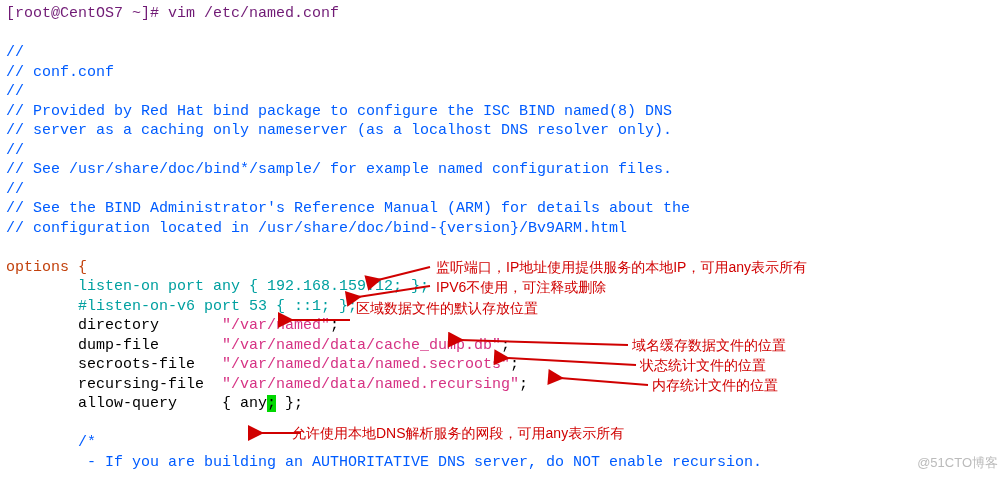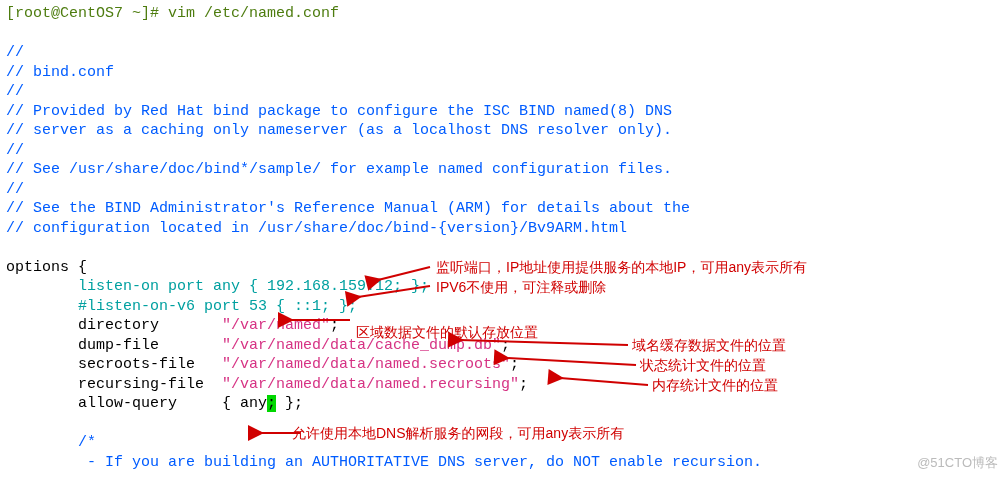--- a/index.html
+++ b/index.html
@@ -12,23 +12,23 @@
     color: #000;
     width: 1006px;
     position: relative;
     overflow: hidden;
   }
   .terminal {
     padding: 4px 6px;
     position: relative;
   }
   .line { white-space: pre; }
-  .black { color: #4d7c0f; }
+  .black { color: #701a75; }
   .blue { color: #005cff; }
-  .yellow { color: #000000; }
+  .yellow { color: #c2410c; }
   .teal { color: #00a0a0; }
   .pink { color: #d63384; }
   .cursor-highlight { background: #00d700; color: #000; }
   .annotations {
     position: absolute;
     top: 0; left: 0;
     pointer-events: none;
   }
   .anno-text {
     position: absolute;
@@ -51,21 +51,21 @@
     font-size: 13px;
   }
 </style>
 </head>
 <body>
 
 <div class="terminal">
   <div class="line black">[root@CentOS7 ~]# vim /etc/named.conf</div>
   <div class="line">&nbsp;</div>
   <div class="line blue">//</div>
-  <div class="line blue">// bind.conf</div>
+  <div class="line blue">// conf.conf</div>
   <div class="line blue">//</div>
   <div class="line blue">// Provided by Red Hat bind package to configure the ISC BIND named(8) DNS</div>
   <div class="line blue">// server as a caching only nameserver (as a localhost DNS resolver only).</div>
   <div class="line blue">//</div>
   <div class="line blue">// See /usr/share/doc/bind*/sample/ for example named configuration files.</div>
   <div class="line blue">//</div>
   <div class="line blue">// See the BIND Administrator's Reference Manual (ARM) for details about the</div>
   <div class="line blue">// configuration located in /usr/share/doc/bind-{version}/Bv9ARM.html</div>
   <div class="line">&nbsp;</div>
   <div class="line yellow">options {</div>
@@ -92,20 +92,20 @@
     <line class="arrow" x1="430" y1="286" x2="358" y2="297" stroke-width="2" marker-end="url(#ah)"></line>
     <line class="arrow" x1="350" y1="320" x2="290" y2="320" stroke-width="2" marker-end="url(#ah)"></line>
     <line class="arrow" x1="628" y1="345" x2="460" y2="340" stroke-width="2" marker-end="url(#ah)"></line>
     <line class="arrow" x1="636" y1="365" x2="506" y2="358" stroke-width="2" marker-end="url(#ah)"></line>
     <line class="arrow" x1="648" y1="385" x2="560" y2="378" stroke-width="2" marker-end="url(#ah)"></line>
     <line class="arrow" x1="300" y1="433" x2="260" y2="433" stroke-width="2" marker-end="url(#ah)"></line>
   </svg>
 
   <div class="anno-text" style="top:258px;left:436px">监听端口，IP地址使用提供服务的本地IP，可用any表示所有</div>
   <div class="anno-text" style="top:278px;left:436px">IPV6不使用，可注释或删除</div>
-  <div class="anno-text" style="top:323px;left:356px">区域数据文件的默认存放位置</div>
+  <div class="anno-text" style="top:299px;left:356px">区域数据文件的默认存放位置</div>
   <div class="anno-text" style="top:336px;left:632px">域名缓存数据文件的位置</div>
   <div class="anno-text" style="top:356px;left:640px">状态统计文件的位置</div>
   <div class="anno-text" style="top:376px;left:652px">内存统计文件的位置</div>
   <div class="anno-text" style="top:424px;left:292px">允许使用本地DNS解析服务的网段，可用any表示所有</div>
 </div>
 
 <div class="watermark">@51CTO博客</div>
 
 </body></html>

